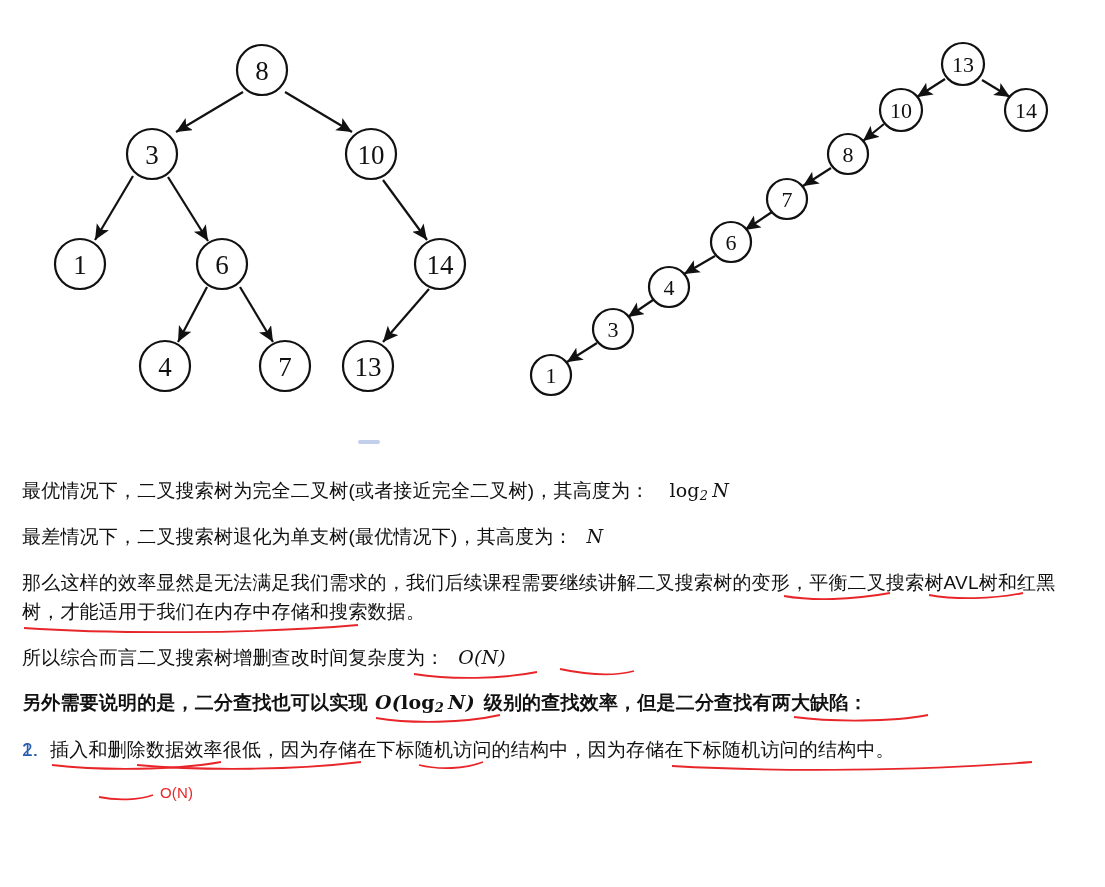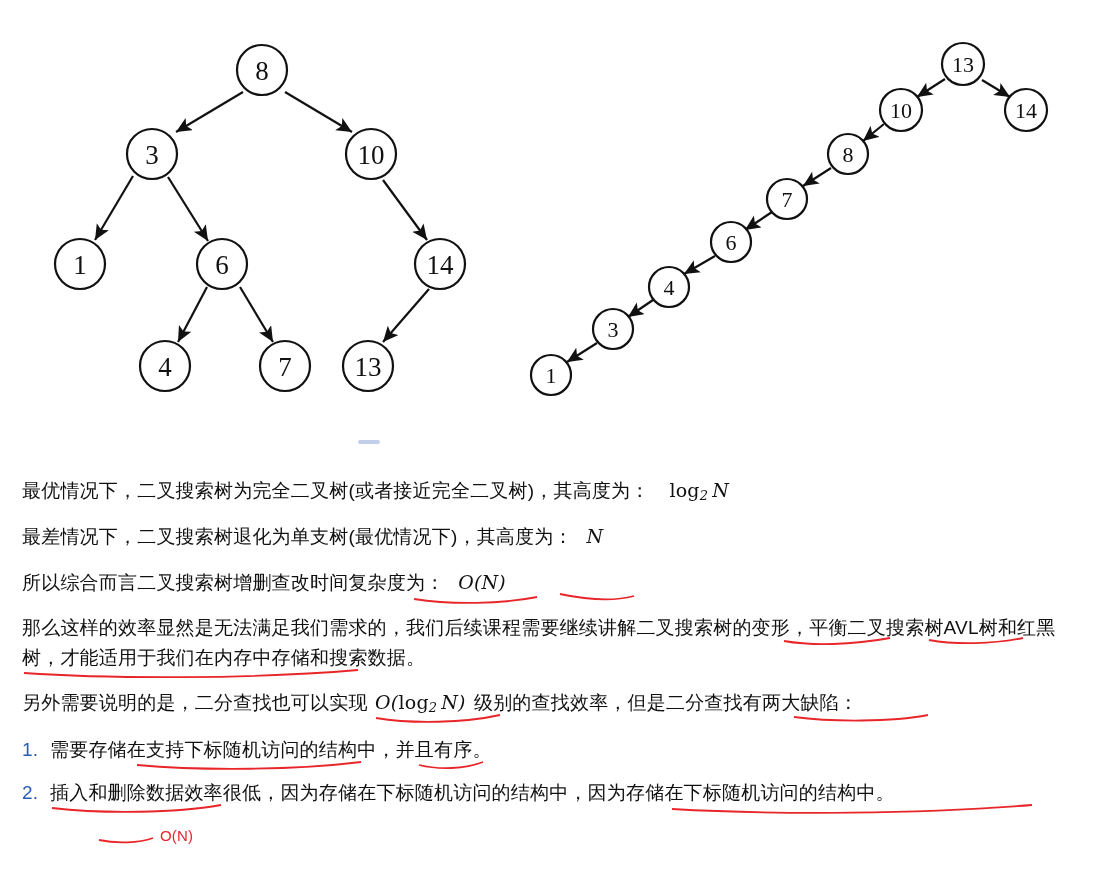--- a/index.html
+++ b/index.html
@@ -218,71 +218,70 @@
       <span class="up">log</span><span class="sub">2</span> <span>N</span>
     </span>
   </p>
 
   <p class="para note-line">
     <span>最差情况下，二叉搜索树退化为单支树(最优情况下)，其高度为：</span>
     <span class="mathfrag">&nbsp;<span>N</span></span>
   </p>
 
   <p class="para note-line" style="position:relative;">
+    <span>那么这样的效率显然是无法满足我们需求的，我们后续课程需要继续讲解二叉搜索树的变形，平衡二叉搜索树AVL树和红黑树，才能适用于我们在内存中存储和搜索数据。</span>
+    <span class="redmark" style="left:760px; top:20px;">
+      <svg width="120" height="16">
+        <path d="M2,8 C30,13 70,12 108,5" stroke="#e8262a" stroke-width="1.8" fill="none"></path>
+      </svg>
+    </span>
+    <span class="redmark" style="left:905px; top:20px;">
+      <svg width="100" height="16">
+        <path d="M2,7 C30,12 66,11 96,5" stroke="#e8262a" stroke-width="1.8" fill="none"></path>
+      </svg>
+    </span>
+    <span class="redmark" style="left:0px; top:52px;">
+      <svg width="340" height="16">
+        <path d="M2,8 C90,14 230,14 336,5" stroke="#e8262a" stroke-width="1.8" fill="none"></path>
+      </svg>
+    </span>
+  </p>
+
+  <p class="para note-line" style="position:relative;">
     <span>所以综合而言二叉搜索树增删查改时间复杂度为：</span>
     <span class="mathfrag">&nbsp;<span>O(N)</span></span>
     <span class="redmark" style="left:390px; top:22px;">
       <svg width="230" height="18">
         <path d="M2,9 C40,15 90,14 125,7" stroke="#e8262a" stroke-width="1.8" fill="none"></path>
         <path d="M148,4 C176,10 200,12 222,6" stroke="#e8262a" stroke-width="1.8" fill="none"></path>
       </svg>
     </span>
   </p>
 
-  <p class="para note-line" style="position:relative;">
-    <span>那么这样的效率显然是无法满足我们需求的，我们后续课程需要继续讲解二叉搜索树的变形，平衡二叉搜索树AVL树和红黑树，才能适用于我们在内存中存储和搜索数据。</span>
-    <span class="redmark" style="left:760px; top:20px;">
-      <svg width="120" height="16">
-        <path d="M2,8 C30,13 70,12 108,5" stroke="#e8262a" stroke-width="1.8" fill="none"></path>
-      </svg>
-    </span>
-    <span class="redmark" style="left:905px; top:20px;">
-      <svg width="100" height="16">
-        <path d="M2,7 C30,12 66,11 96,5" stroke="#e8262a" stroke-width="1.8" fill="none"></path>
-      </svg>
-    </span>
-    <span class="redmark" style="left:0px; top:52px;">
-      <svg width="340" height="16">
-        <path d="M2,8 C90,14 230,14 336,5" stroke="#e8262a" stroke-width="1.8" fill="none"></path>
-      </svg>
-    </span>
-  </p>
-
-  <p class="para note-line" style="position:relative;">
+  <p class="para note-line" style="position:relative;font-weight:bold;">
     <span>另外需要说明的是，二分查找也可以实现</span>
     <span class="mathfrag">
       <span>O(</span><span class="up">log</span><span class="sub">2</span> <span>N</span><span>)</span>
     </span>
     <span>级别的查找效率，但是二分查找有两大缺陷：</span>
     <span class="redmark" style="left:352px; top:22px;">
       <svg width="130" height="16">
         <path d="M2,8 C38,14 90,13 126,5" stroke="#e8262a" stroke-width="1.8" fill="none"></path>
       </svg>
     </span>
     <span class="redmark" style="left:770px; top:22px;">
       <svg width="140" height="16">
         <path d="M2,7 C40,12 100,12 136,5" stroke="#e8262a" stroke-width="1.8" fill="none"></path>
       </svg>
     </span>
   </p>
 
   <ol class="numlist">
     <li class="numitem note-line" style="position:relative;">
       <span class="num">1.</span>
-      <span>需要存储在支持下标随机访问的结构中，并且有序。</span>
       <span class="redmark" style="left:113px; top:22px;">
         <svg width="230" height="16">
           <path d="M2,8 C70,14 160,13 226,5" stroke="#e8262a" stroke-width="1.8" fill="none"></path>
         </svg>
       </span>
       <span class="redmark" style="left:395px; top:22px;">
         <svg width="70" height="16">
           <path d="M2,8 C22,13 48,12 66,5" stroke="#e8262a" stroke-width="1.8" fill="none"></path>
         </svg>
       </span>

